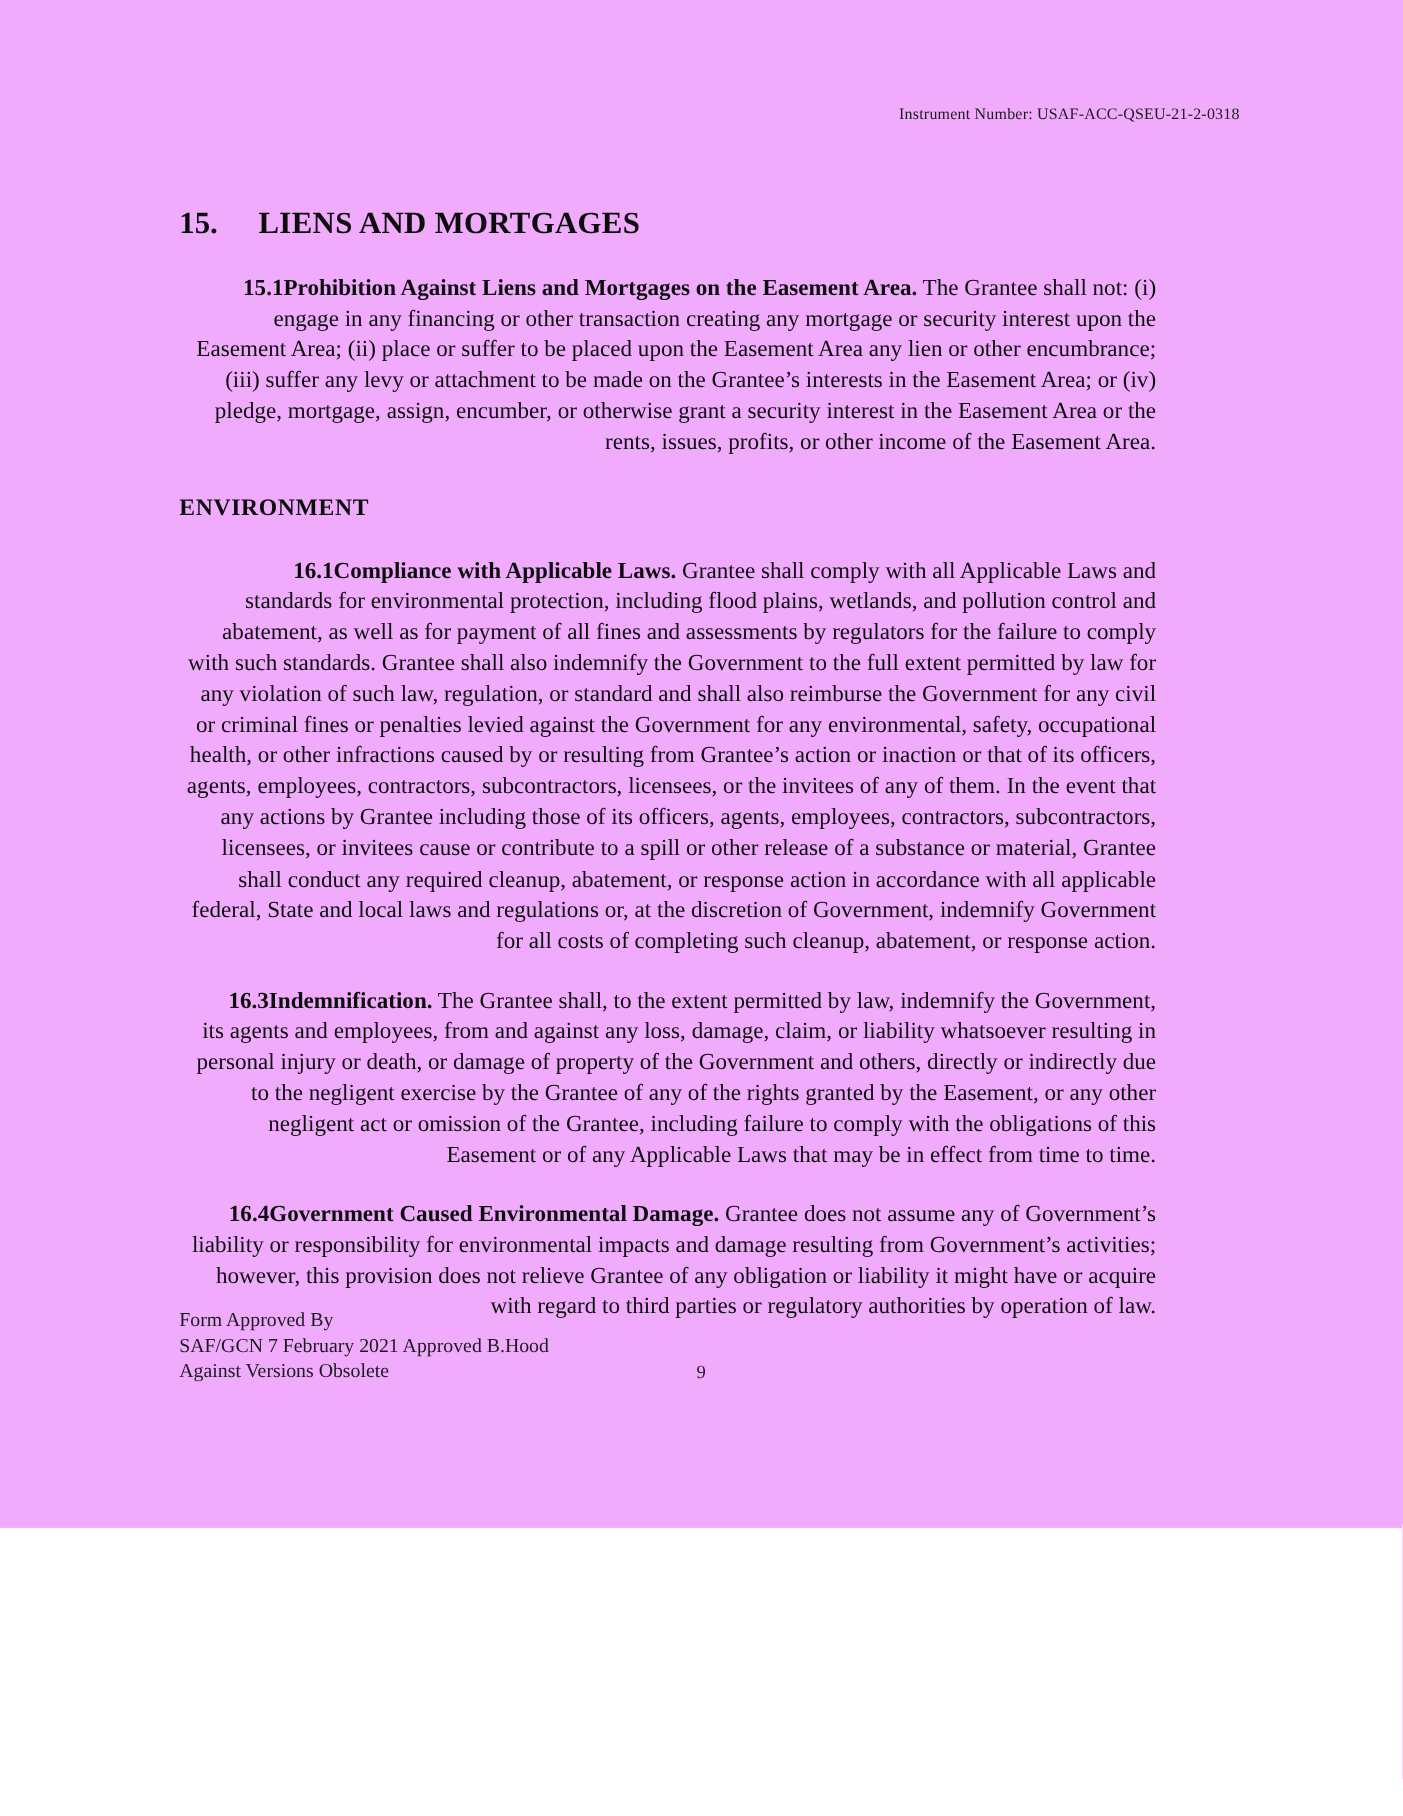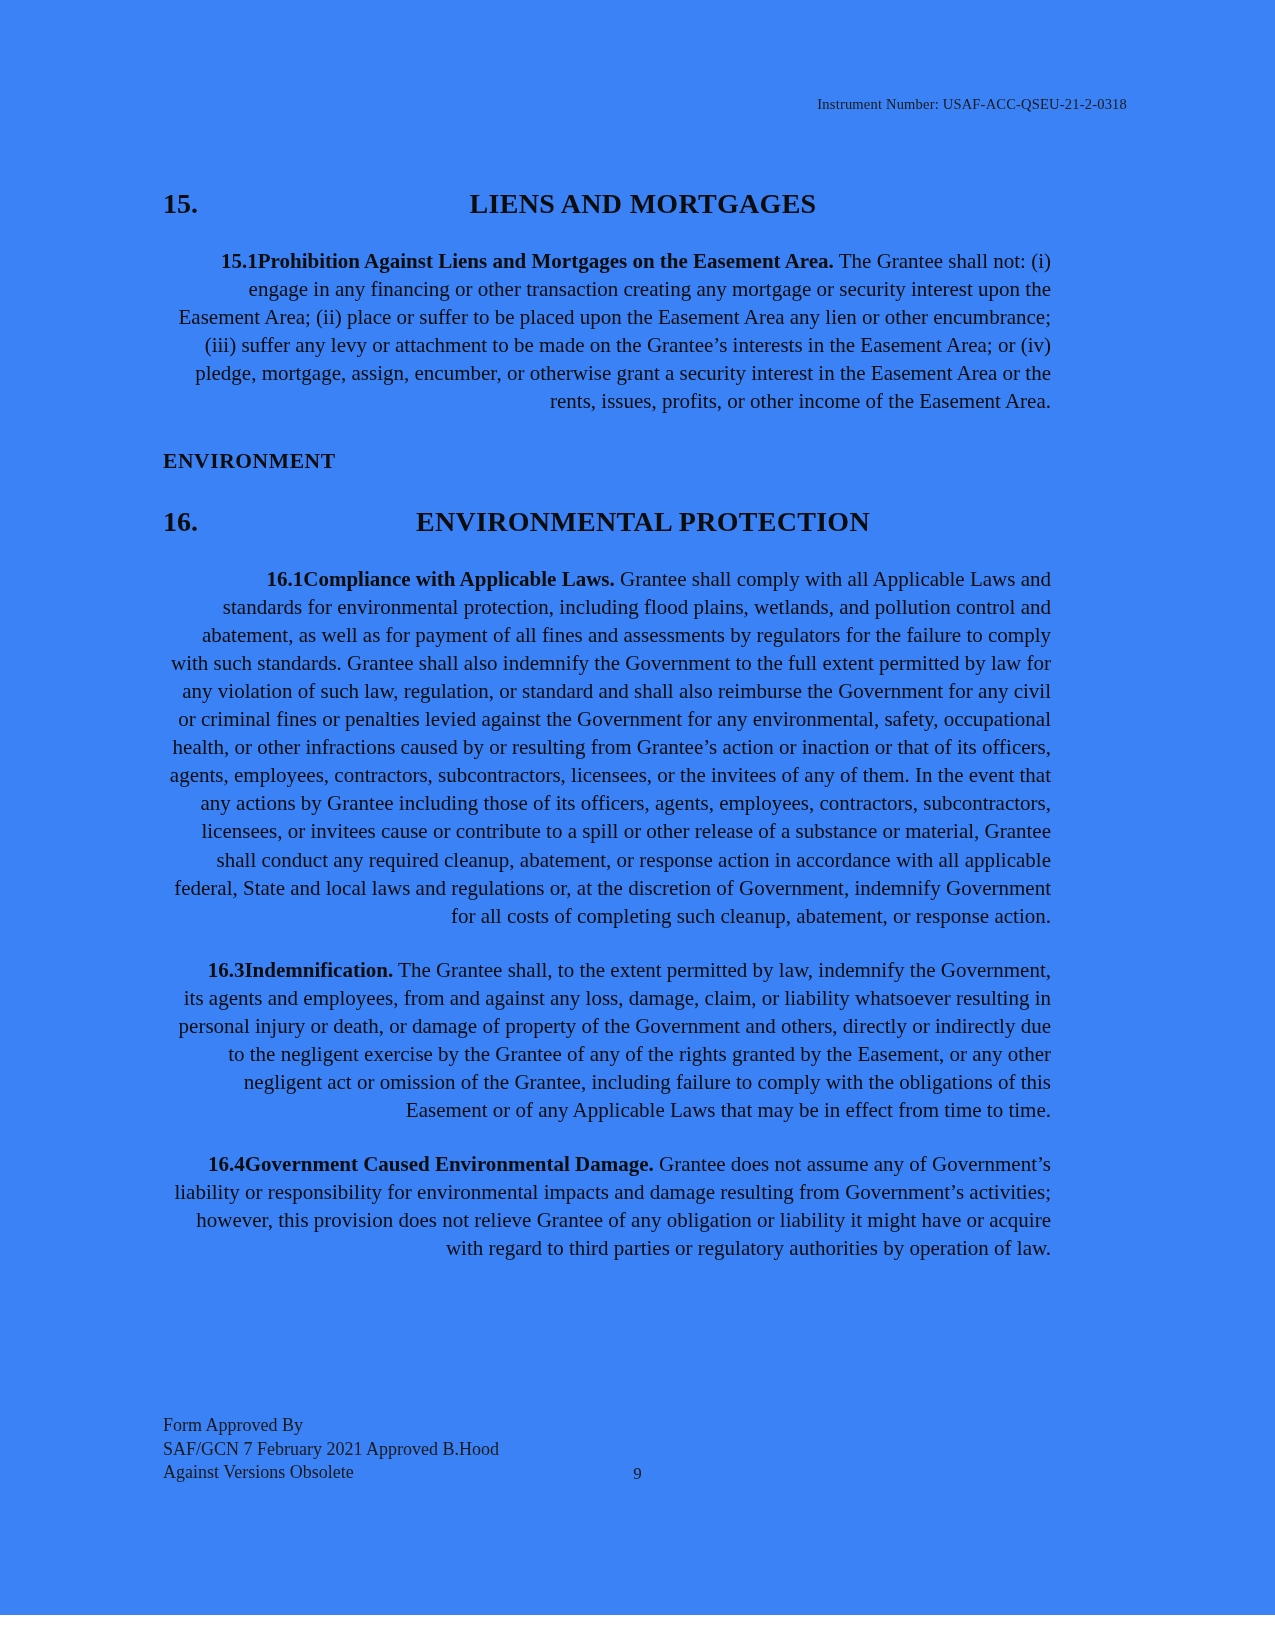--- a/index.html
+++ b/index.html
@@ -3,22 +3,22 @@
 <meta charset="utf-8">
 <style>
   html, body {
     margin: 0;
     padding: 0;
     background: #ffffff;
   }
   .page {
     position: relative;
     width: 1275px;
-    height: 1615px;
-    background: #3b82f6;
+    height: 1389px;
+    background: #f0abfc;
     font-family: "Liberation Serif", "DejaVu Serif", serif;
     color: #0d0d0d;
     box-sizing: border-box;
     overflow: hidden;
   }
 
   
   .doc-header {
     position: absolute;
     top: 96px;
@@ -44,21 +44,20 @@
     margin: 0 0 26px 0;
     display: flex;
   }
   .sec-heading .num {
     width: 72px;
     flex: 0 0 72px;
   }
   .sec-heading .ttl {
     flex: 1 1 auto;
     letter-spacing: 0.3px;
-    text-align: center;
   }
 
   .center-heading {
     text-align: left;
     font-weight: bold;
     font-size: 21.5px;
     letter-spacing: 0.6px;
     margin: 34px 0 30px 0;
   }
 
@@ -119,24 +118,20 @@
       <span class="num">15.</span>
       <span class="ttl">LIENS AND MORTGAGES</span>
     </div>
 
     <p class="clause">
       <span class="cl-num">15.1</span><span class="cl-title">Prohibition Against Liens and Mortgages on the Easement Area.</span><span class="cl-body"> The Grantee shall not: (i) engage in any financing or other transaction creating any mortgage or security interest upon the Easement Area; (ii) place or suffer to be placed upon the Easement Area any lien or other encumbrance; (iii) suffer any levy or attachment to be made on the Grantee’s interests in the Easement Area; or (iv) pledge, mortgage, assign, encumber, or otherwise grant a security interest in the Easement Area or the rents, issues, profits, or other income of the Easement Area.</span>
     </p>
 
     <div class="center-heading">ENVIRONMENT</div>
 
-    <div class="sec-heading">
-      <span class="num">16.</span>
-      <span class="ttl">ENVIRONMENTAL PROTECTION</span>
-    </div>
 
     <p class="clause">
       <span class="cl-num">16.1</span><span class="cl-title">Compliance with Applicable Laws.</span><span class="cl-body">  Grantee shall comply with all Applicable Laws and standards for environmental protection, including flood plains, wetlands, and pollution control and abatement, as well as for payment of all fines and assessments by regulators for the failure to comply with such standards.  Grantee shall also indemnify the Government to the full extent permitted by law for any violation of such law, regulation, or standard and shall also reimburse the Government for any civil or criminal fines or penalties levied against the Government for any environmental, safety, occupational health, or other infractions caused by or resulting from Grantee’s action or inaction or that of its officers, agents, employees, contractors, subcontractors, licensees, or the invitees of any of them.  In the event that any actions by Grantee including those of its officers, agents, employees, contractors, subcontractors, licensees, or invitees cause or contribute to a spill or other release of a substance or material, Grantee shall conduct any required cleanup, abatement, or response action in accordance with all applicable federal, State and local laws and regulations or, at the discretion of Government, indemnify Government for all costs of completing such cleanup, abatement, or response action.</span>
     </p>
 
 
     <p class="clause">
       <span class="cl-num">16.3</span><span class="cl-title">Indemnification.</span><span class="cl-body">  The Grantee shall, to the extent permitted by law, indemnify the Government, its agents and employees, from and against any loss, damage, claim, or liability whatsoever resulting in personal injury or death, or damage of property of the Government and others, directly or indirectly due to the negligent exercise by the Grantee of any of the rights granted by the Easement, or any other negligent act or omission of the Grantee, including failure to comply with the obligations of this Easement or of any Applicable Laws  that may be in effect from time to time.</span>
     </p>
 

